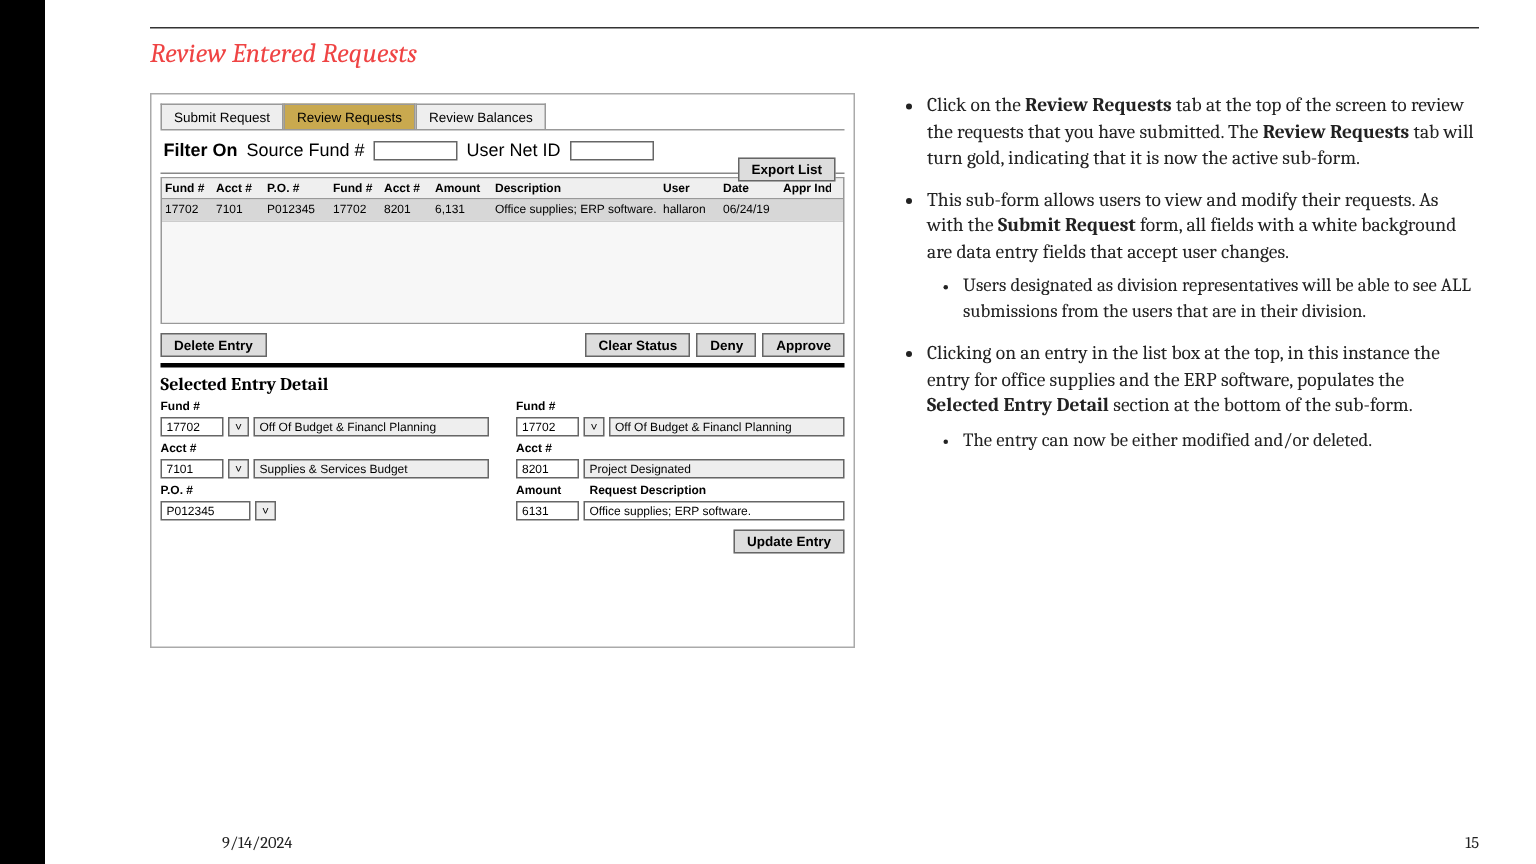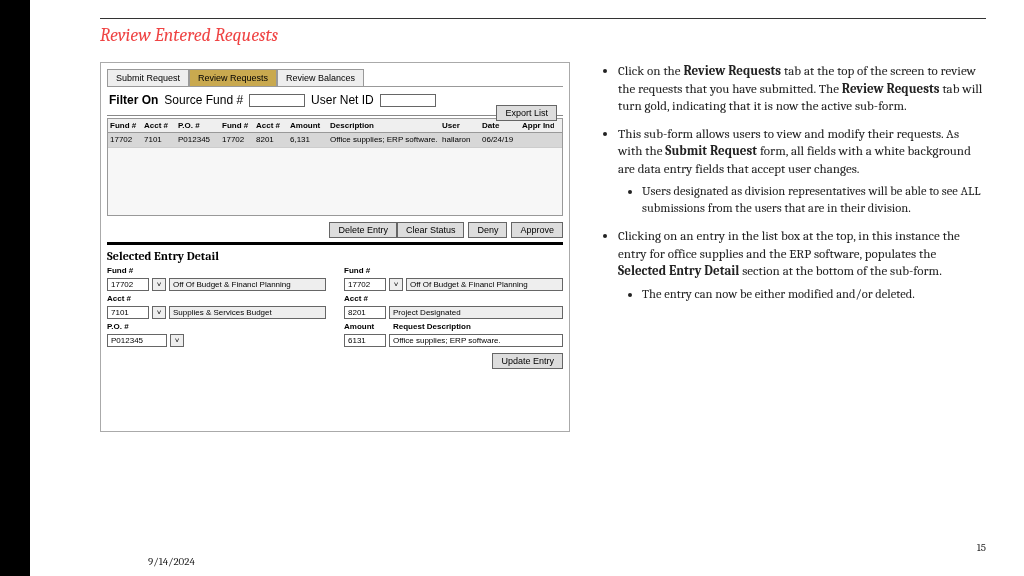--- a/index.html
+++ b/index.html
@@ -11,54 +11,54 @@
   .subtitle { font-style: italic; font-size: 18px; color: #ef4444; margin-bottom: 16px; }
   .content { display: flex; gap: 30px; }
   .screenshot { width: 470px; border: 1px solid #aaa; background: #fff; padding: 6px; font-family: Tahoma, Geneva, sans-serif; font-size: 9px; color: #000; position: relative; height: 370px; }
   .tabs { display: flex; gap: 0; border-bottom: 1px solid #999; }
   .tab { padding: 3px 8px; border: 1px solid #999; border-bottom: none; background: #eee; font-size: 9px; }
   .tab.active { background: #c9a94f; }
   .filter-row { display: flex; align-items: center; gap: 6px; padding: 6px 2px; font-size: 12px; }
   .filter-row b { font-weight: bold; }
   .mini-input { width: 56px; height: 13px; border: 1px solid #666; background: #fff; }
   .exportbtn-wrap { position: absolute; right: 12px; top: 42px; }
-  .btn { border: 1px solid #666; background: #ddd; padding: 2px 8px; font-size: 9px; font-family: inherit; }
+  .btn { border: 1px solid #666; background: #ddd; padding: 2px 8px; font-size: 9px; font-family: inherit; font-weight: bold; }
   hr.thin { border: none; border-top: 1px solid #888; margin: 2px 0 2px; }
   .colhead-row1 { display: flex; font-weight: bold; font-size: 9px; padding: 0 2px; margin-top: 8px; }
   .colhead-row1 .g1 { width: 112px; } .colhead-row1 .g2 { width: 214px; } .colhead-row1 .g3 { flex: 1; }
   .table { border: 1px solid #999; }
   .thead, .trow { display: flex; }
   .thead { background: #efefef; border-bottom: 1px solid #999; }
   .th, .td { padding: 2px 2px; font-size: 8px; overflow: hidden; white-space: nowrap; text-overflow: clip; }
   .c-fund{width:34px} .c-acct{width:34px} .c-po{width:44px} .c-fund2{width:34px} .c-acct2{width:34px} .c-amt{width:40px}
   .c-desc{width:112px} .c-user{width:40px} .c-date{width:40px} .c-appr{width:34px}
   .th { font-weight: bold; }
   .trow { background: #d7d7d7; height:14px; }
   .blankrows { height: 68px; background: repeating-linear-gradient(#f7f7f7 0 14px); border-top:1px solid #ccc;}
-  .action-row { display: flex; justify-content: flex-end; margin: 6px 0 4px; }
+  .action-row { display: flex; justify-content: space-between; margin: 6px 0 4px; }
   .action-right { display: flex; gap: 4px; }
   hr.thick { border: none; border-top: 3px solid #000; margin: 2px 0 4px; }
   .detail-title { font-weight: bold; font-size: 12px; margin-bottom: 3px; font-family: Cambria, Georgia, serif; }
   .detail-cols { display: flex; gap: 18px; }
   .detail-col { flex: 1; display: flex; flex-direction: column; gap: 3px; }
   .lbl { font-weight: bold; font-size: 8px; }
   .fldrow { display: flex; gap: 3px; align-items: center; }
   .fld { border: 1px solid #666; background: #fff; height: 13px; padding: 0 3px; font-size: 8px; display: flex; align-items: center; }
   .fld.small { width: 42px; } .fld.dd { width: 14px; justify-content: center; background:#eee; }
   .fld.wide { flex: 1; }
   .fld.ro { background: #eee; }
   .update-wrap { display: flex; justify-content: flex-end; margin-top: 6px; }
   .bullets { flex: 1; font-size: 13px; line-height: 1.35; }
   .bullets ul { list-style: disc; padding-left: 18px; margin-bottom: 10px;}
   .bullets > ul > li { margin-bottom: 10px; }
   .bullets ul ul { list-style: disc; padding-left: 24px; margin-top: 6px; font-size: 12.5px;}
   .bullets ul ul li { margin-bottom: 6px; }
   .bullets b { font-weight: bold; }
   .footer-date { position: absolute; bottom: 8px; left: 118px; font-size: 11px; }
-  .footer-page { position: absolute; bottom: 22px; right: 38px; font-size: 11px; text-align: right; }
+  .footer-page { position: absolute; bottom: 8px; right: 38px; font-size: 11px; text-align: right; }
 </style>
 </head>
 <body>
 
 <div class="leftbar"></div>
 <div class="page">
 
   <hr class="titlerule">
   <div class="subtitle">Review Entered Requests</div>
 

